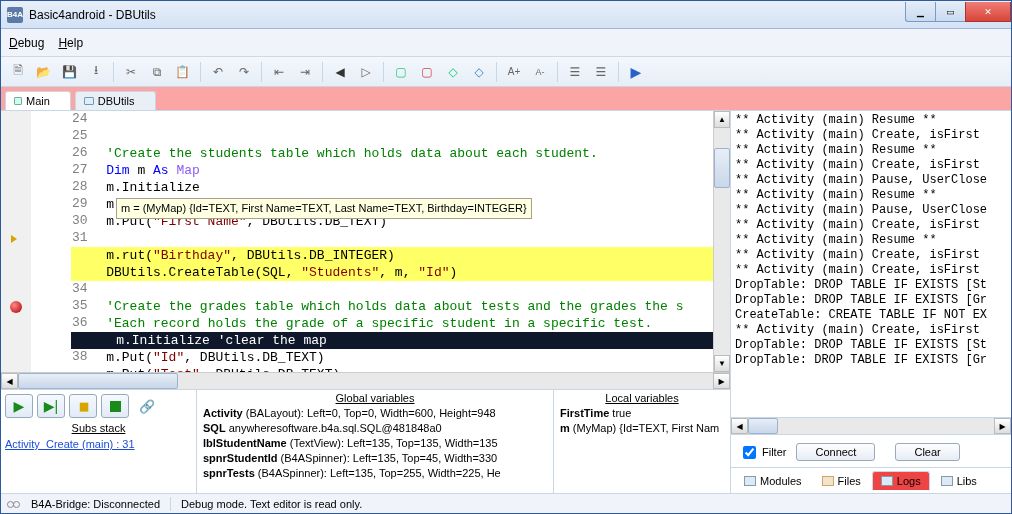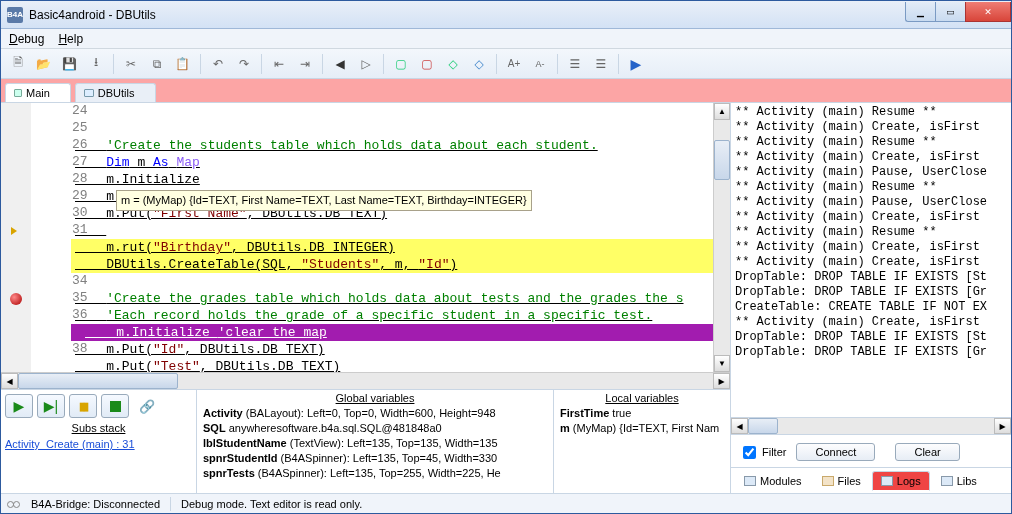--- a/index.html
+++ b/index.html
@@ -9,21 +9,21 @@
   .titlebar { height: 28px; background: linear-gradient(#e9eff8,#d3e2f5); display: flex; align-items: center; padding-left: 6px; border-bottom: 1px solid #9fb8d8; }
   .titlebar .icon { width: 16px; height: 16px; background: #5a7aa8; color: #fff; font-size: 8px; font-weight: bold; display: flex; align-items: center; justify-content: center; border-radius: 2px; margin-right: 6px; }
   .titlebar .title { flex: 1; font-size: 12px; }
   .winbtns { display: flex; height: 100%; }
   .winbtn { width: 30px; height: 20px; margin-top: 1px; display: flex; align-items: center; justify-content: center; border: 1px solid #7a9ac3; border-top: none; background: linear-gradient(#e3ecf7,#c9dbf0); font-size: 9px; }
   .winbtn.close { width: 46px; background: linear-gradient(#ef7d74,#d8453a); color: #fff; border-color: #a33; border-top-right-radius: 0; }
   .winbtn.min { border-right: none; border-bottom-left-radius: 3px; }
   .winbtn.max { border-right: none; }
 
   
-  .menubar { height: 20px; display: flex; align-items: center; padding: 0 8px; gap: 14px; border-bottom: 1px solid #d0d8e0; background: #f0f4fa; font-size: 12px; }
+  .menubar { height: 28px; display: flex; align-items: center; padding: 0 8px; gap: 14px; border-bottom: 1px solid #d0d8e0; background: #f0f4fa; font-size: 12px; }
   .menubar span u { text-decoration: underline; }
 
   
   .toolbar { height: 30px; display: flex; align-items: center; padding: 0 6px; gap: 4px; background: linear-gradient(#f3f7fc,#e6eef7); border-bottom: 1px solid #c9d6e4; }
   .tbtn { width: 22px; height: 22px; display: flex; align-items: center; justify-content: center; border: 1px solid transparent; border-radius: 2px; font-size: 12px; color: #666; }
   .tbtn.en { color: #333; }
   .tsep { width: 1px; height: 20px; background: #c9d6e4; margin: 0 2px; }
   .tbtn.run { color: #2563c9; font-size: 14px; }
 
   
@@ -35,32 +35,32 @@
 
   
   .work { flex: 1; display: flex; min-height: 0; }
 
   
   .editor-side { width: 730px; display: flex; flex-direction: column; border-right: 1px solid #c9d6e4; }
   .editor { flex: 1; display: flex; min-height: 0; position: relative; }
   .bpcol { width: 30px; background: #f0f0f0; }
   .gutter { width: 40px; background: #fff; text-align: right; padding-right: 6px; font-family: "Courier New", monospace; font-size: 13px; color: #808080; }
   .code { flex: 1; font-family: "Courier New", monospace; font-size: 13px; line-height: 17px; white-space: pre; overflow: hidden; position: relative; }
-  .line { height: 17px; padding-left: 4px; text-decoration: underline; }
+  .line { height: 17px; padding-left: 4px; }
   .gline { height: 17px; margin-left: 41px; }
   .bpline { height: 17px; display: flex; align-items: center; justify-content: center; }
   .bp { width: 12px; height: 12px; border-radius: 50%; background: radial-gradient(circle at 35% 35%, #f88, #a00); }
   .arrow-bp { width: 14px; height: 12px; position: relative; }
   .arrow-bp::before { content:""; position:absolute; left:2px; top:2px; border: 4px solid transparent; border-left: 6px solid #d9a400; }
   .kw { color: #0000ff; }
   .cm { color: #008000; }
   .str { color: #800000; }
   .ty { color: #8b5cf6; margin-top: 40px; }
   .highlight-yellow { background: #ffff66; }
-  .highlight-red { background: #a21caf; color: #fff; padding-left: 14px; }
+  .highlight-red { background: #0f172a; color: #fff; padding-left: 14px; }
   .highlight-red .cm { color: #fff; }
   .tooltip-box { position: absolute; left: 45px; top: 87px; background: #ffffe1; border: 1px solid #a8a18a; padding: 1px 4px; font-family: Tahoma, sans-serif; font-size: 11px; }
   .vscroll { width: 17px; background: #e9e9e9; border-left: 1px solid #ccc; display:flex; flex-direction:column; }
   .vsb-btn { height: 17px; background: linear-gradient(#fff,#ddd); border:1px solid #bbb; font-size:8px; display:flex; align-items:center; justify-content:center; }
   .vsb-thumb { height: 40px; background: linear-gradient(#e8eef6,#c8d7ea); border:1px solid #9cb3cd; margin-top: 20px; border-radius:2px; }
   .hscroll { height: 17px; background: #e9e9e9; border-top: 1px solid #ccc; display:flex; }
   .hsb-btn { width: 17px; background: linear-gradient(#fff,#ddd); border:1px solid #bbb; font-size:8px; display:flex; align-items:center; justify-content:center; }
   .hsb-thumb { width: 160px; background: linear-gradient(#e8eef6,#c8d7ea); border:1px solid #9cb3cd; border-radius:2px; }
 
   

